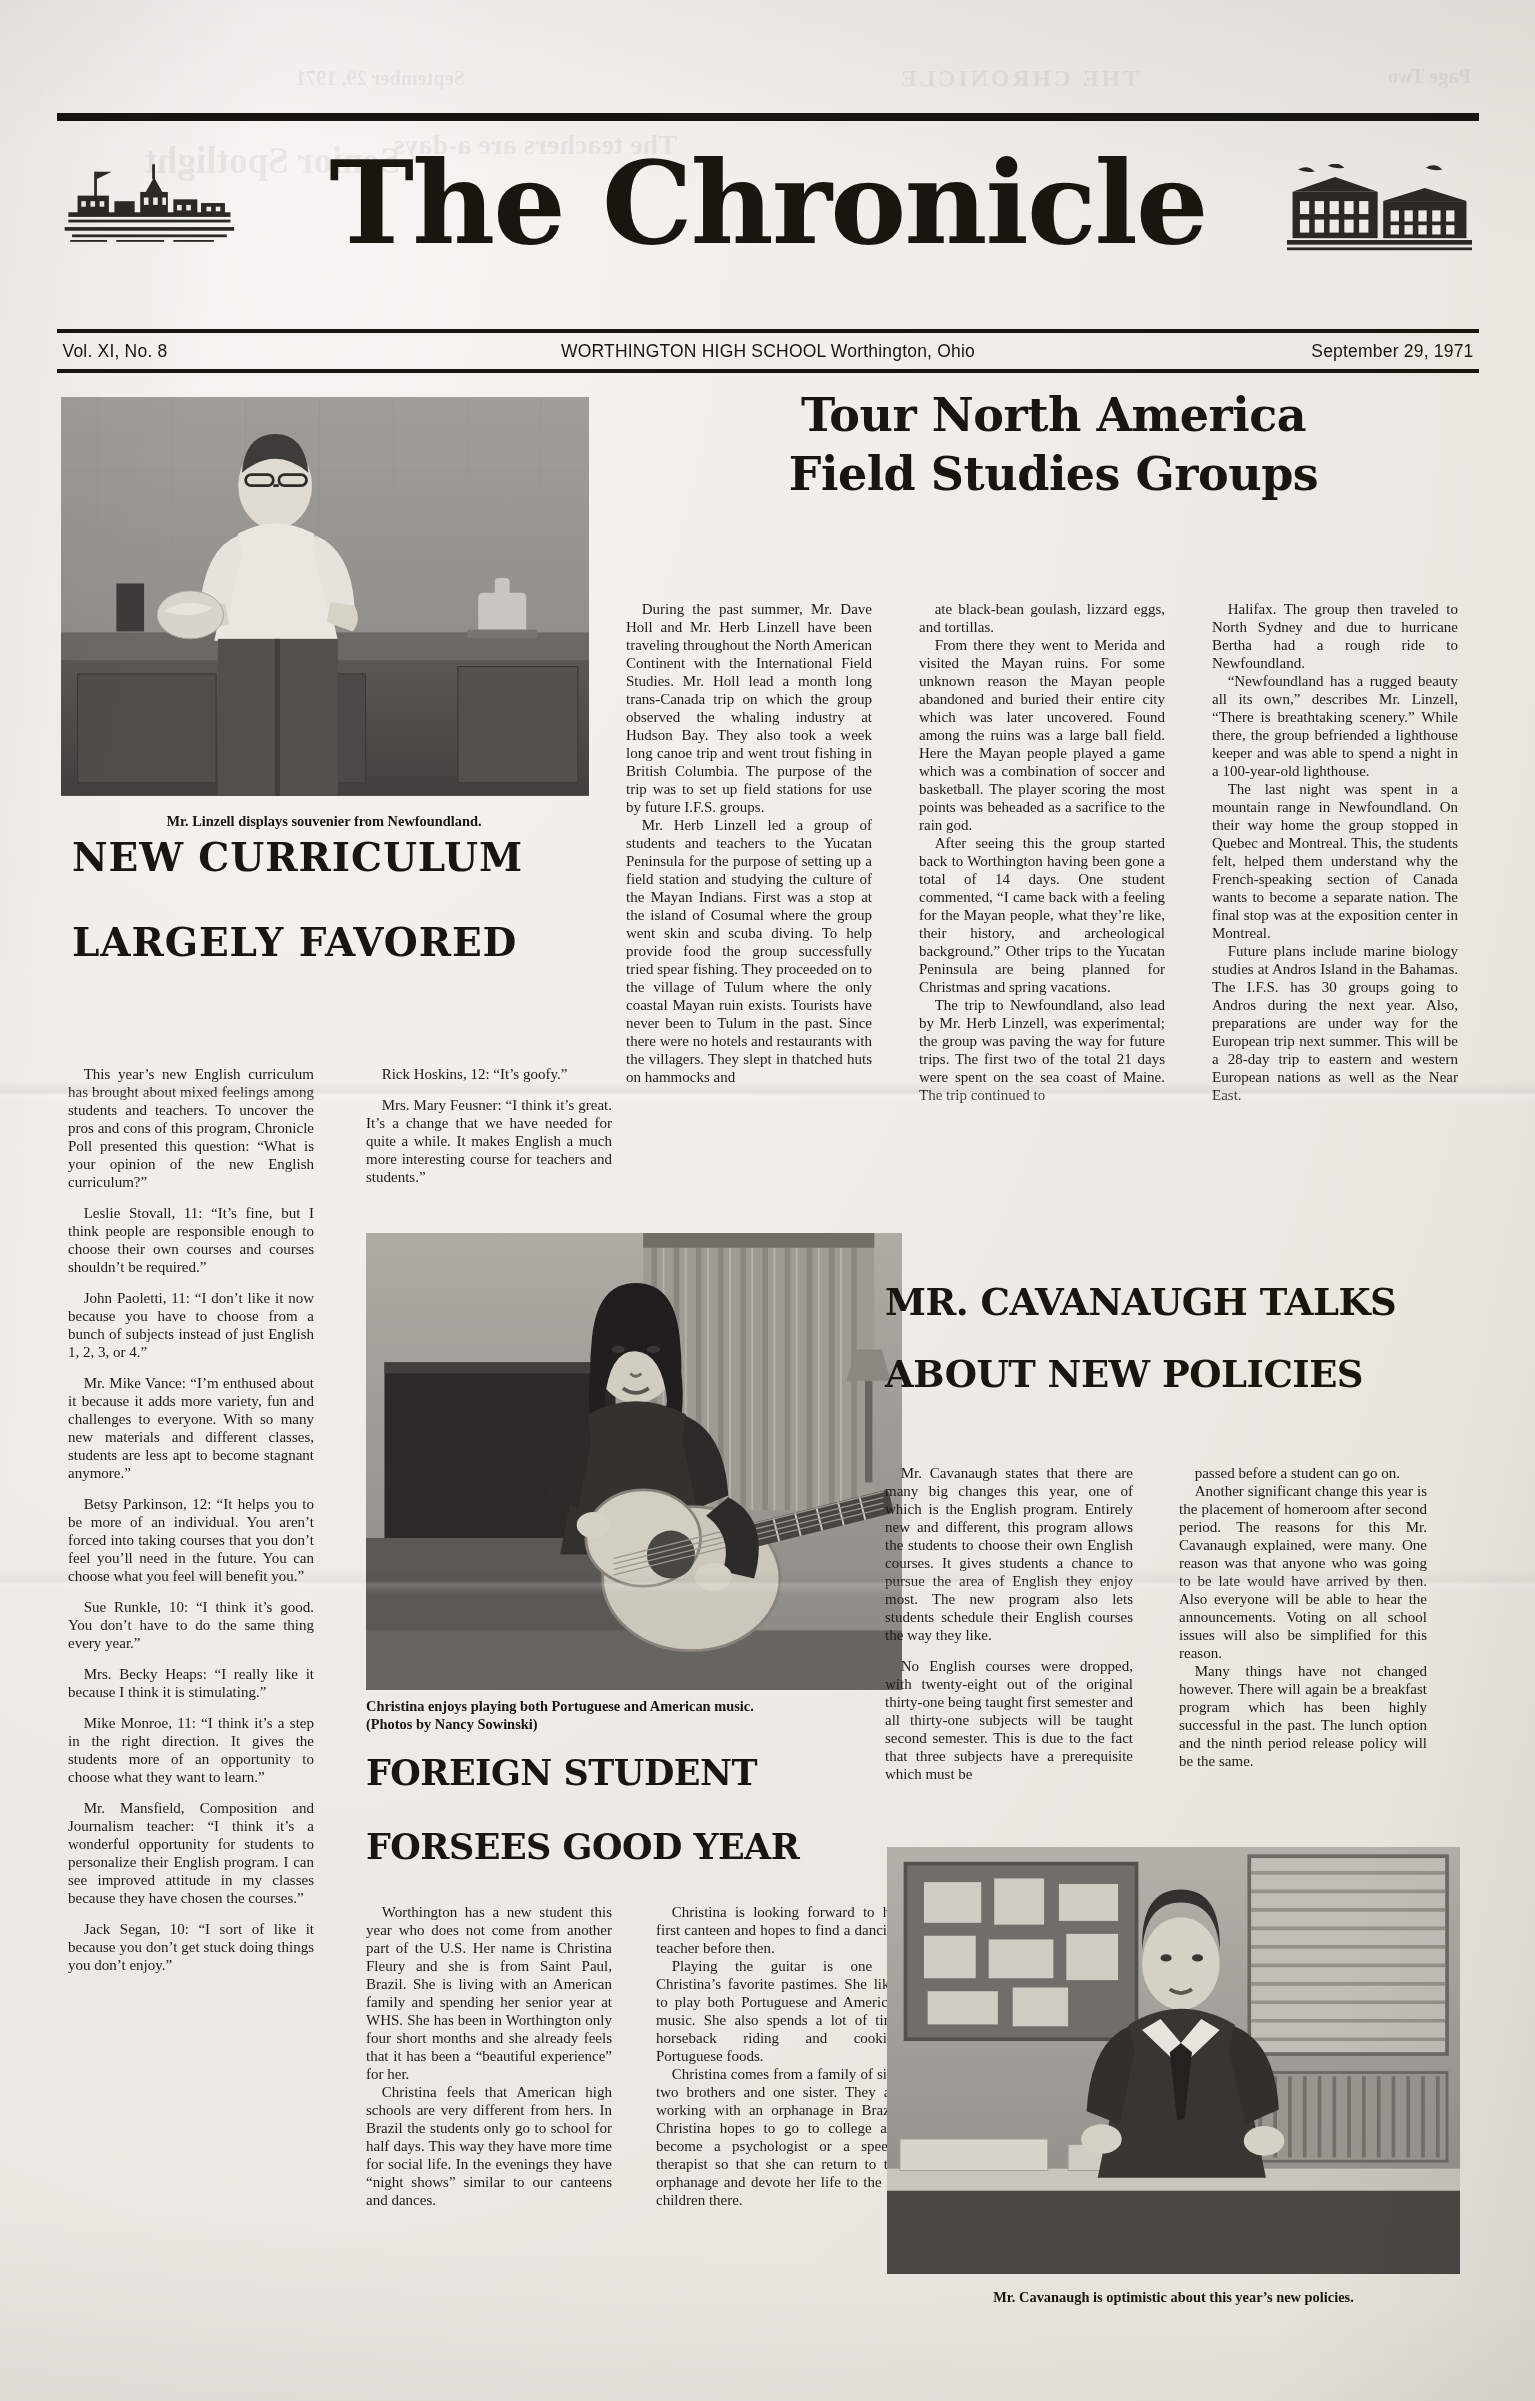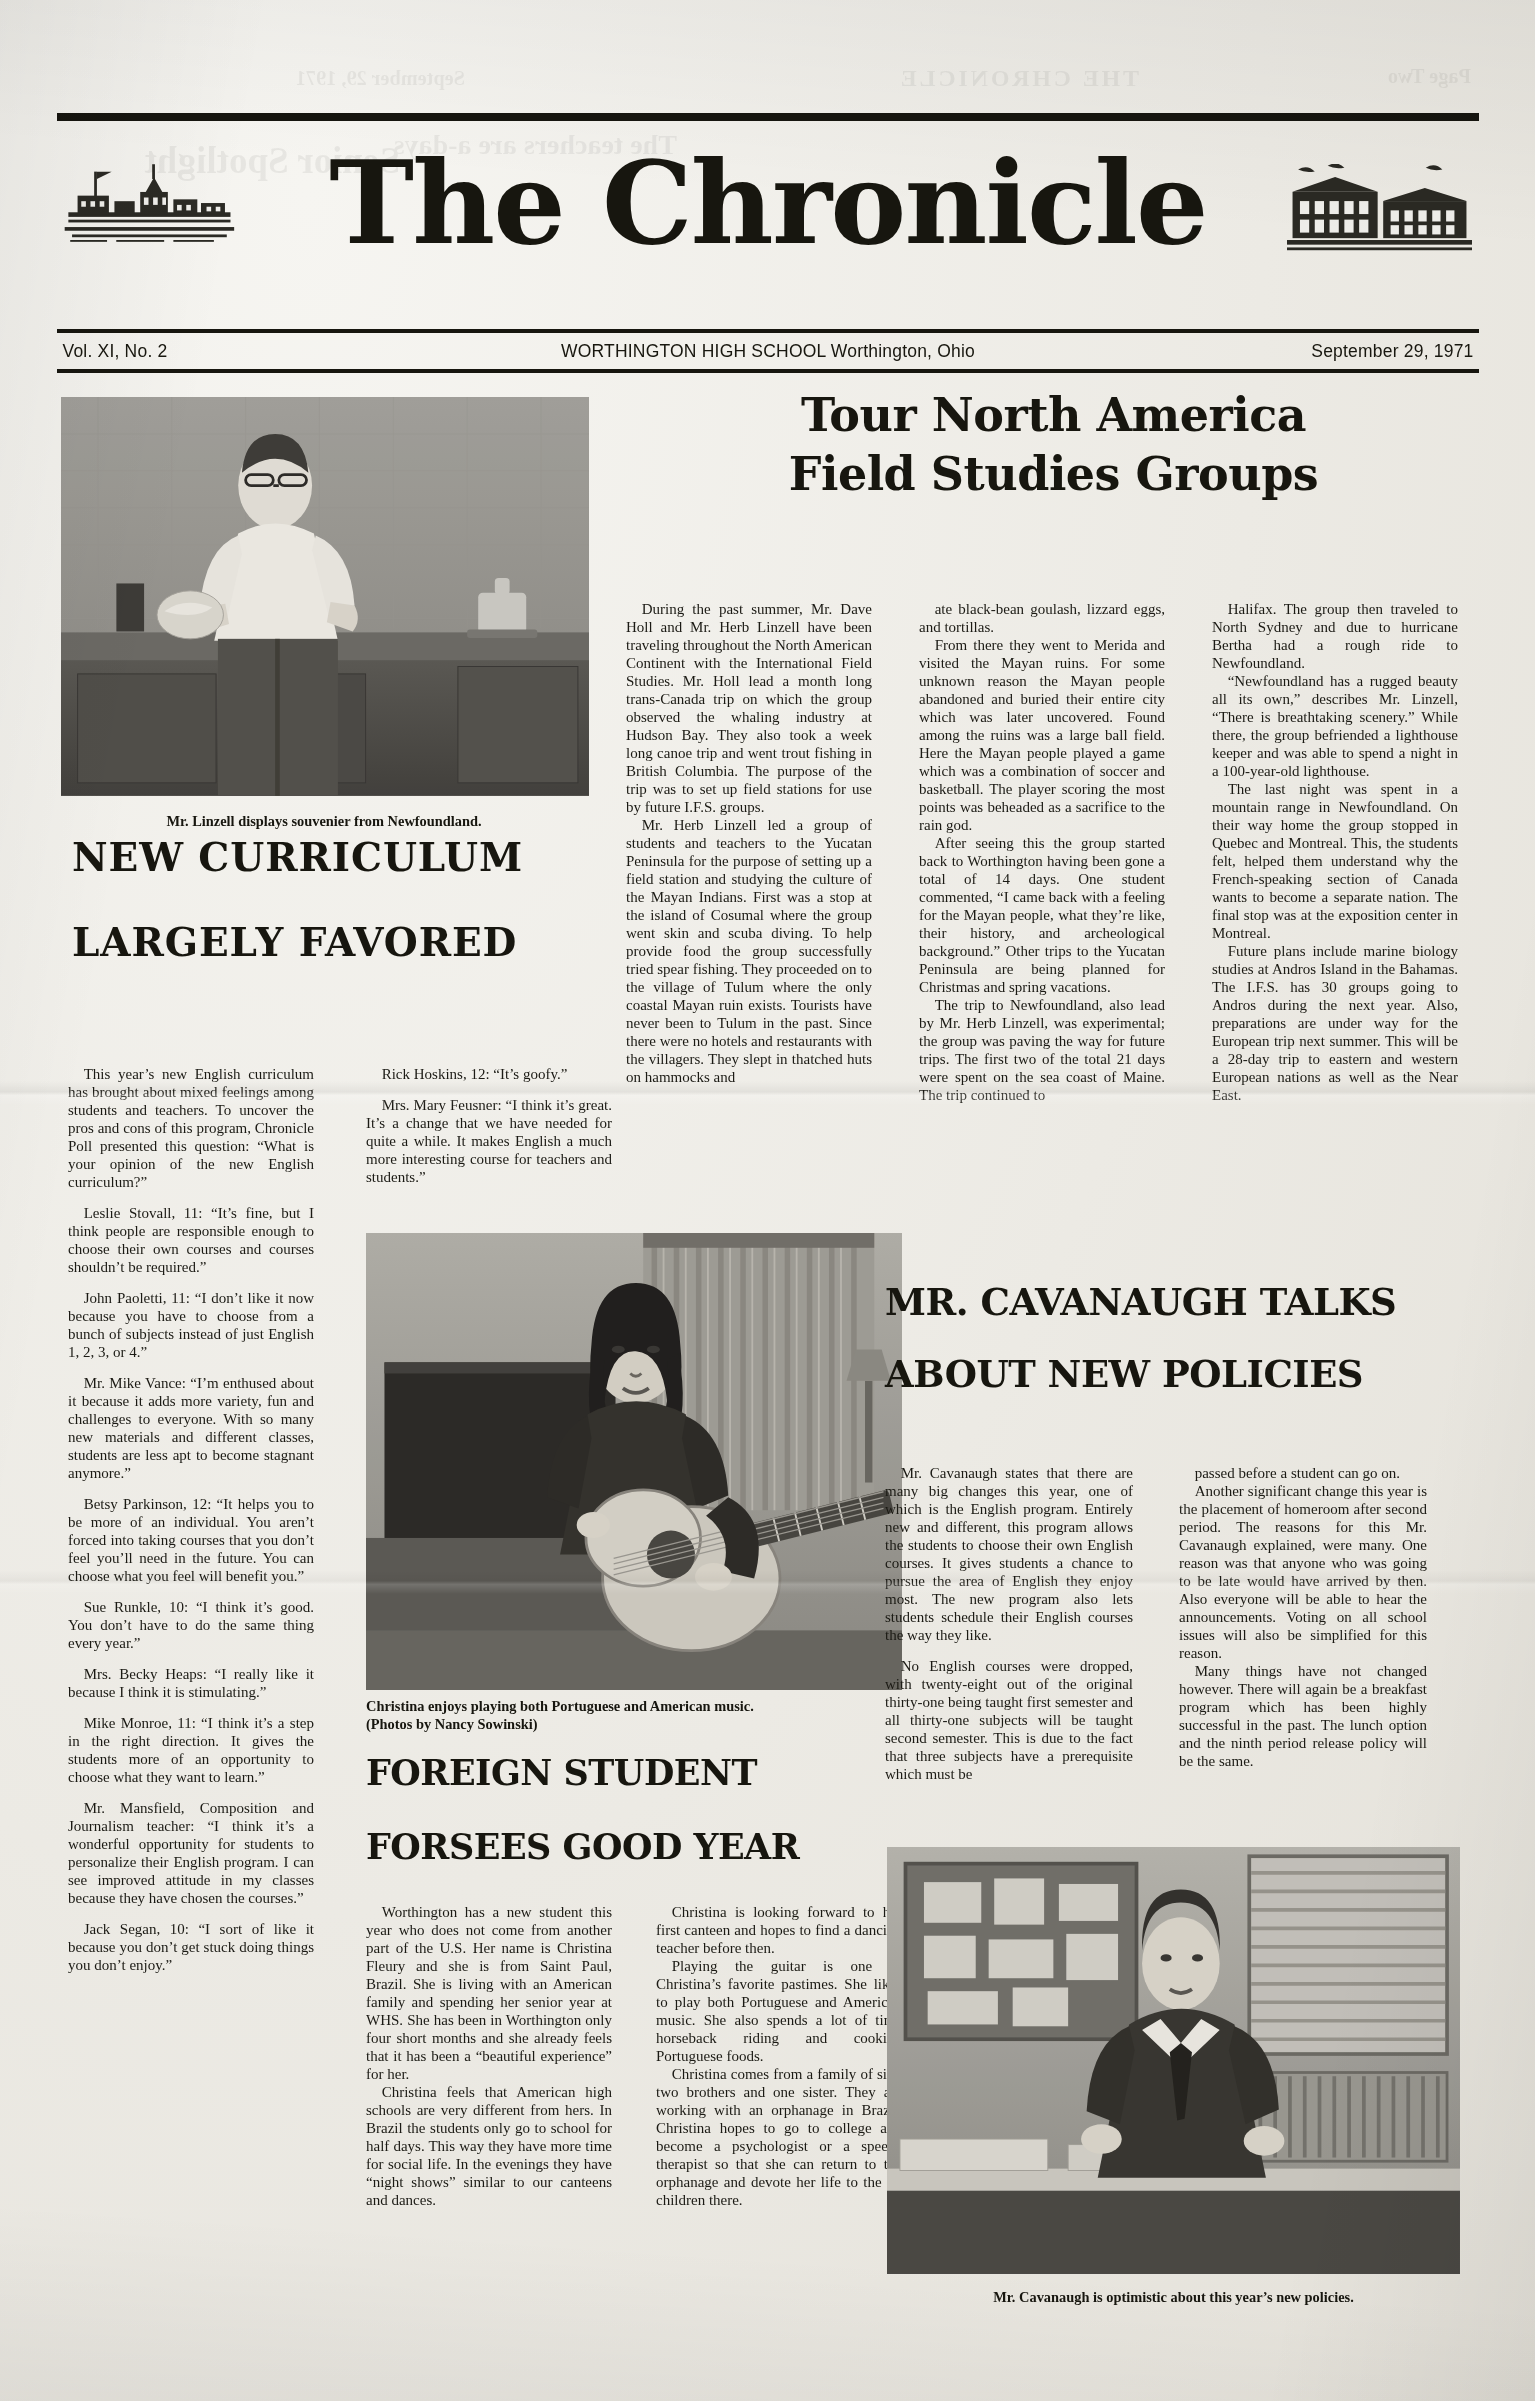--- a/index.html
+++ b/index.html
@@ -224,21 +224,21 @@
         <path d="M6 30 L52 14 L98 30 Z"></path>
         <path d="M104 40 L149 26 L194 40 Z"></path>
         <path d="M12 6 q10 -6 18 2 q-10 2 -18 -2z"></path>
         <path d="M44 2 q10 -6 18 2 q-10 2 -18 -2z"></path>
         <path d="M150 4 q10 -6 18 2 q-10 2 -18 -2z"></path>
       </g>
     </svg>
   </div>
 
   <div class="folio">
-    <div class="l">Vol. XI, No. 2</div>
+    <div class="l">Vol. XI, No. 8</div>
     <div class="mid">WORTHINGTON HIGH SCHOOL Worthington, Ohio</div>
     <div class="r">September 29, 1971</div>
   </div>
 
   <div id="lead-headline">
     <div class="hl l1">Tour North America</div>
     <div class="hl l2">Field Studies Groups</div>
   </div>
 
   <div class="photo" style="left:61px;top:397px;width:528px;height:399px;">

